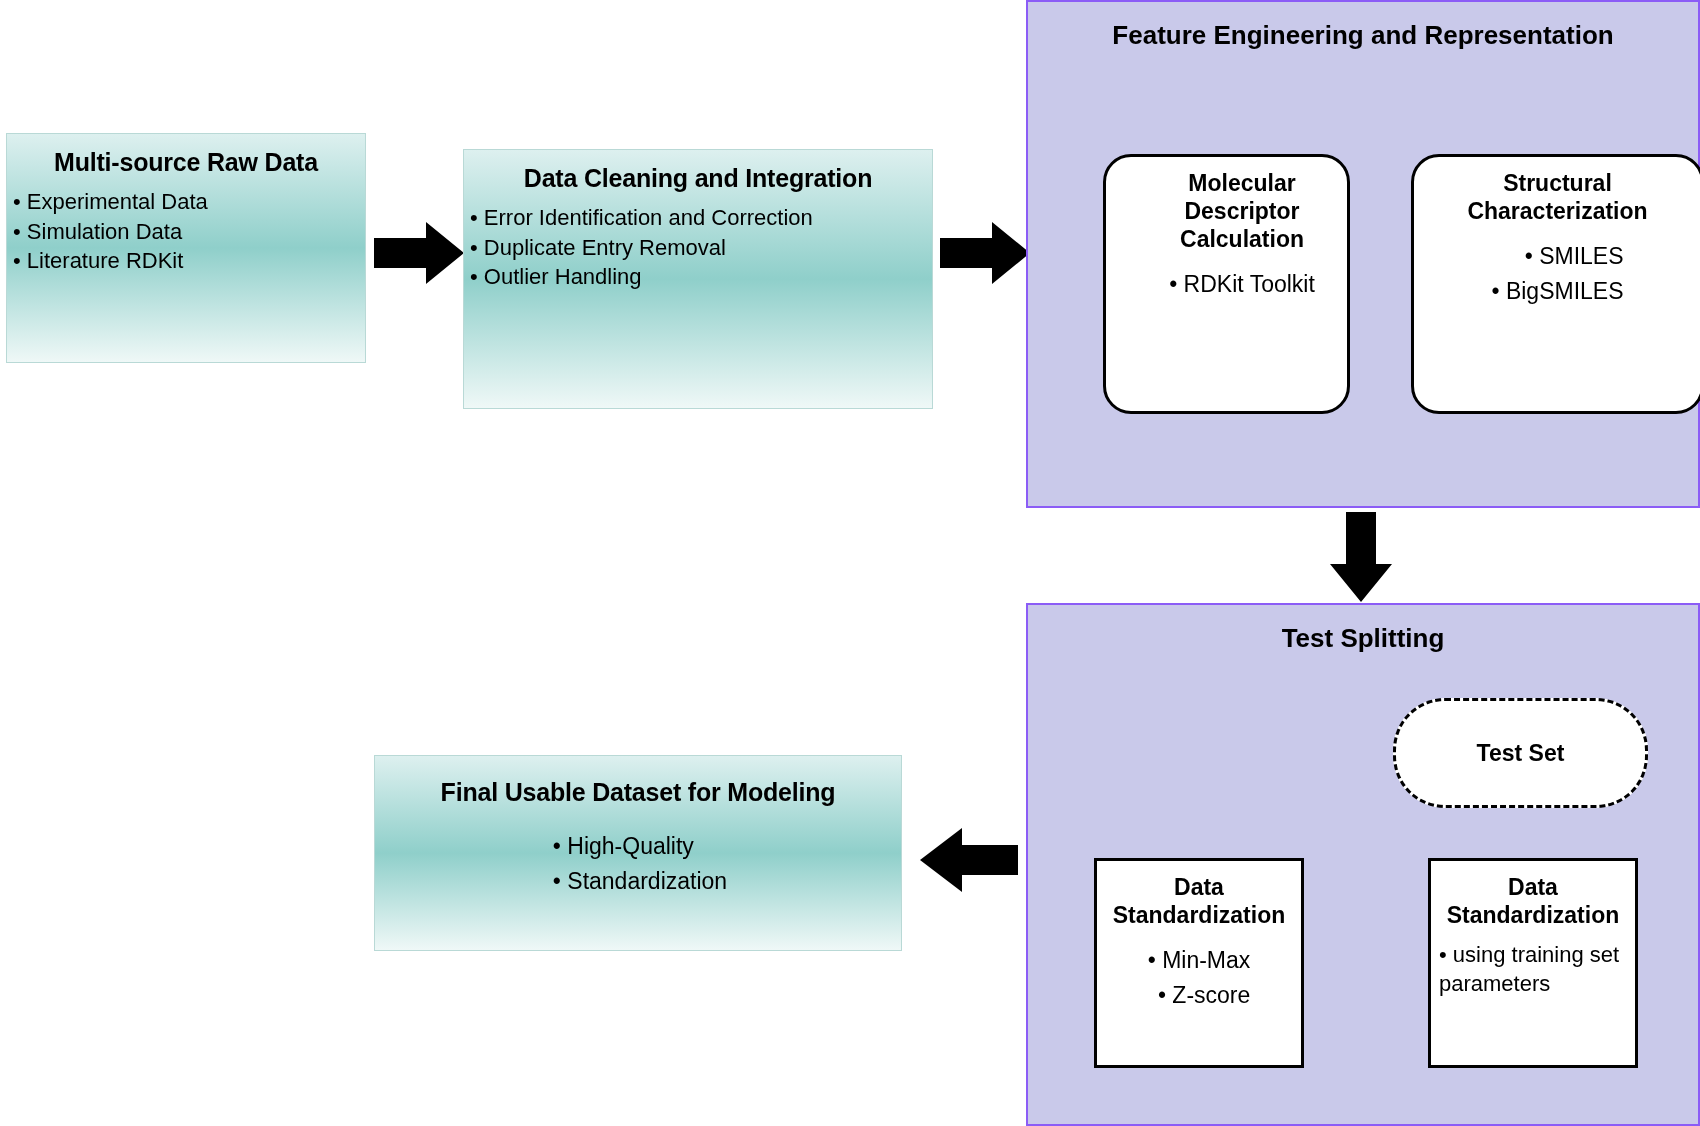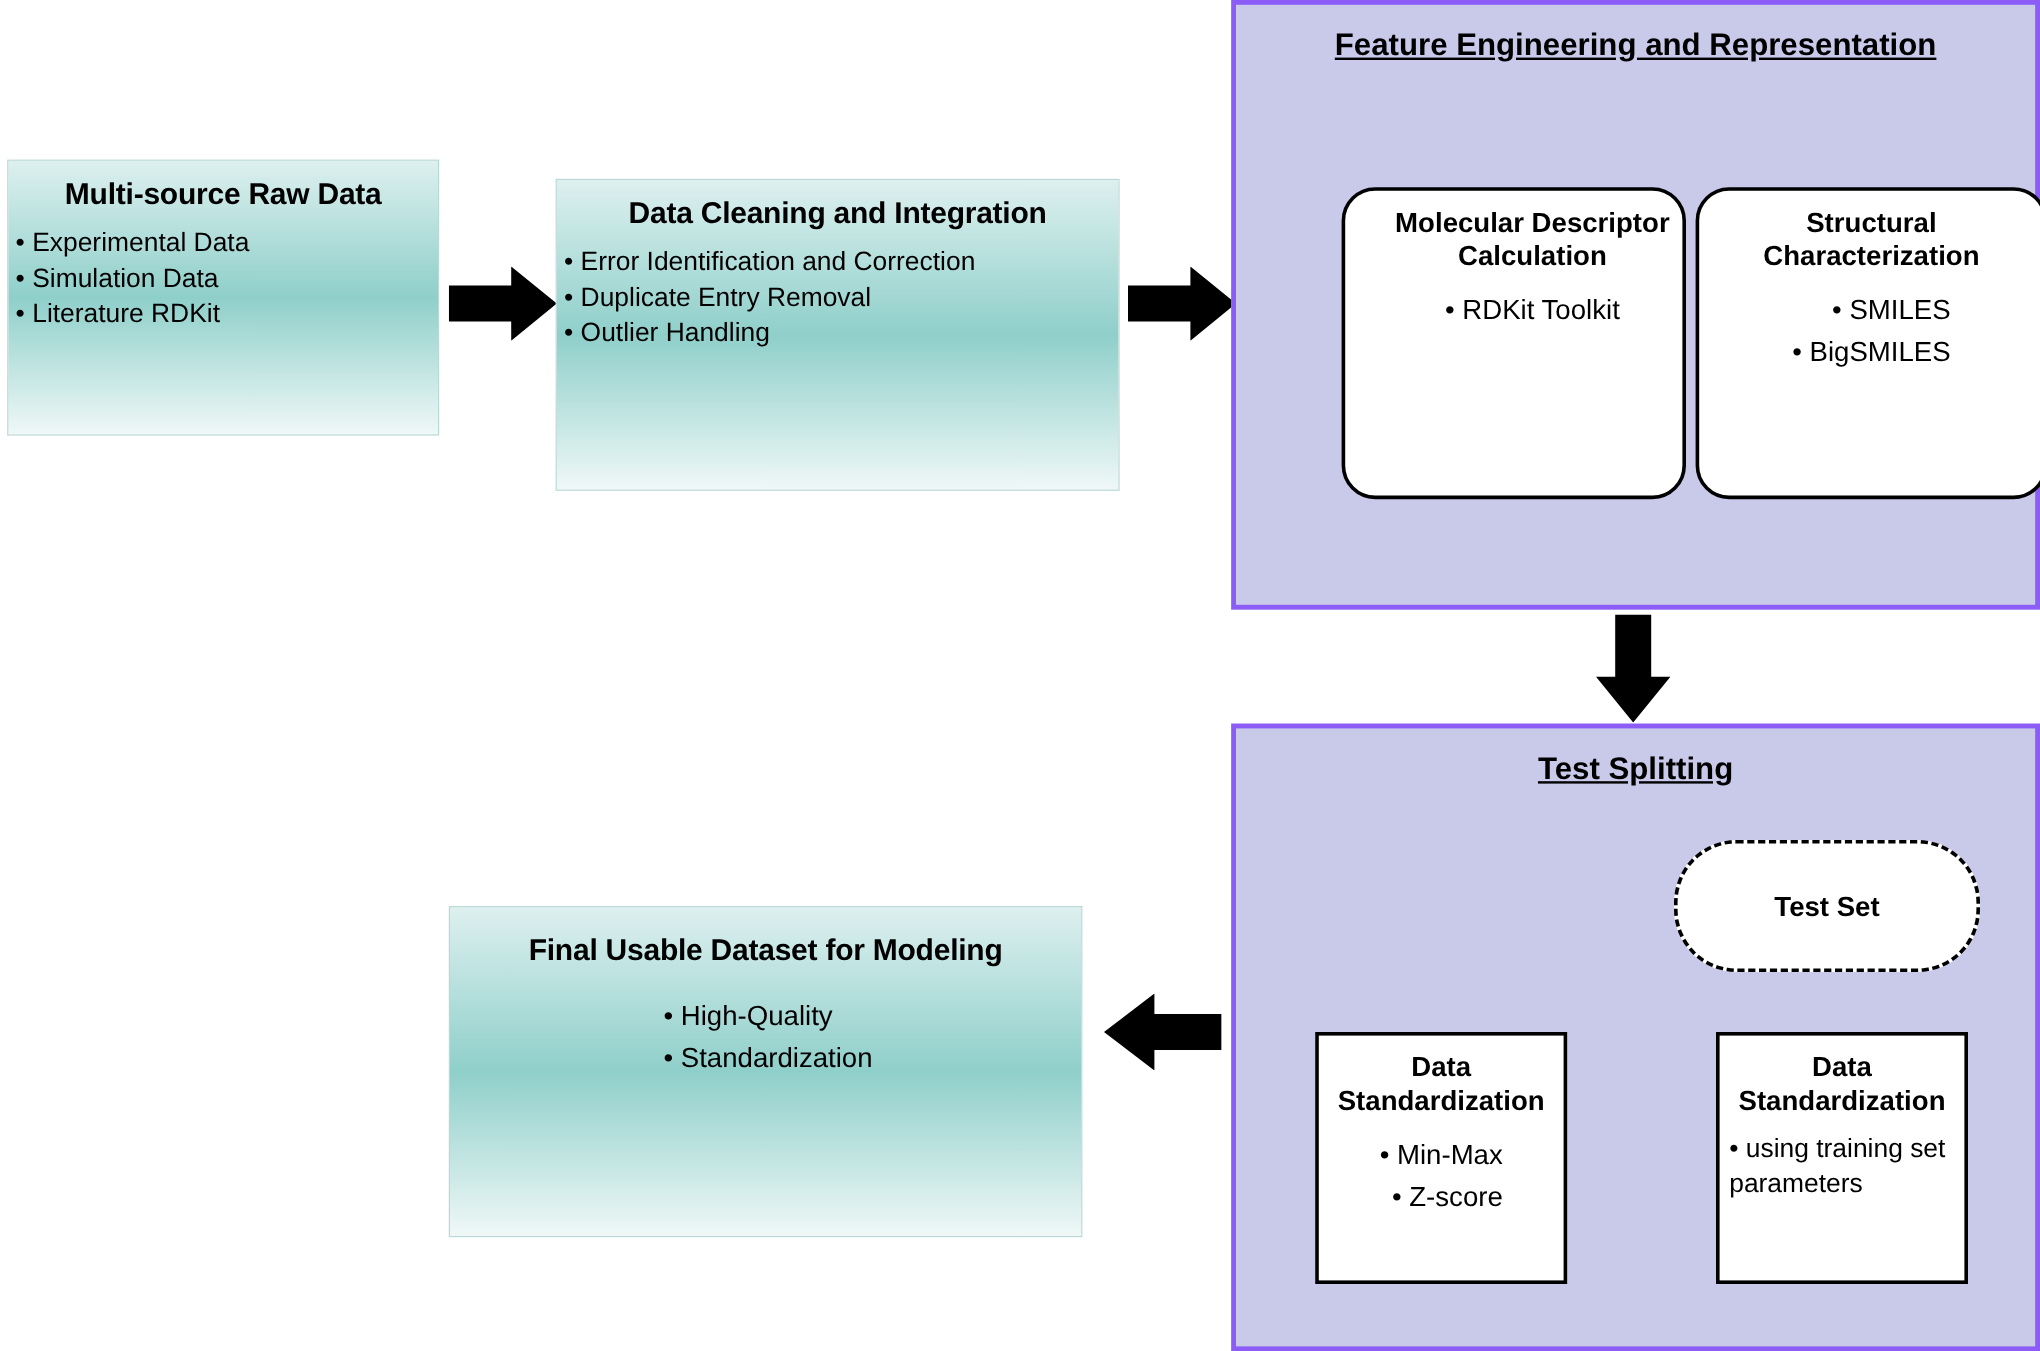--- a/index.html
+++ b/index.html
@@ -45,23 +45,22 @@
     line-height: 1.35;
     padding-left: 4px;
   }
   .teal-box ul li::before {
     content: "• ";
   }
 
   
   .purple-panel {
     background: #c9c9ea;
-    border: 4px solid #8b5cf6;
-    box-sizing: border-box;
-    text-decoration: underline;
+    border: 2px solid #8b5cf6;
+    box-sizing: border-box;
   }
   .purple-panel .panel-title {
     font-weight: bold;
     font-size: 26px;
     text-align: center;
     margin-top: 18px;
   }
 
   .white-card {
     position: absolute;
@@ -147,21 +146,21 @@
 
 <div class="arrow" style="left:940px; top:222px; width:90px; height:62px;">
   <svg width="90" height="62" viewBox="0 0 90 62">
     <polygon points="0,16 52,16 52,0 90,31 52,62 52,46 0,46" fill="#000000"></polygon>
   </svg>
 </div>
 
 <div class="node purple-panel" style="left:1026px; top:0px; width:674px; height:508px;">
   <div class="panel-title">Feature Engineering and Representation</div>
 
-  <div class="white-card rounded" style="left:88px; top:152px; width:287px; height:260px;padding-left:39px;">
+  <div class="white-card rounded" style="left:75px; top:152px; width:247px; height:260px;padding-left:39px;">
     <div class="card-title">Molecular Descriptor Calculation</div>
     <div class="centered-list">
       <ul>
         <li>RDKit Toolkit</li>
       </ul>
     </div>
   </div>
 
   <div class="white-card rounded" style="left:383px; top:152px; width:293px; height:260px;">
     <div class="card-title">Structural Characterization</div>
@@ -203,21 +202,21 @@
     <div class="note">• using training set parameters</div>
   </div>
 </div>
 
 <div class="arrow" style="left:920px; top:828px; width:98px; height:64px;">
   <svg width="98" height="64" viewBox="0 0 98 64">
     <polygon points="98,17 42,17 42,0 0,32 42,64 42,47 98,47" fill="#000000"></polygon>
   </svg>
 </div>
 
-<div class="node teal-box" style="left:374px; top:755px; width:528px; height:276px;">
+<div class="node teal-box" style="left:374px; top:755px; width:528px; height:196px;">
   <div class="title" style="margin-top:8px; margin-bottom:22px;">Final Usable Dataset for Modeling</div>
   <div class="centered-list">
     <ul>
       <li>High-Quality</li>
       <li>Standardization</li>
     </ul>
   </div>
 </div>
 
 </body></html>

